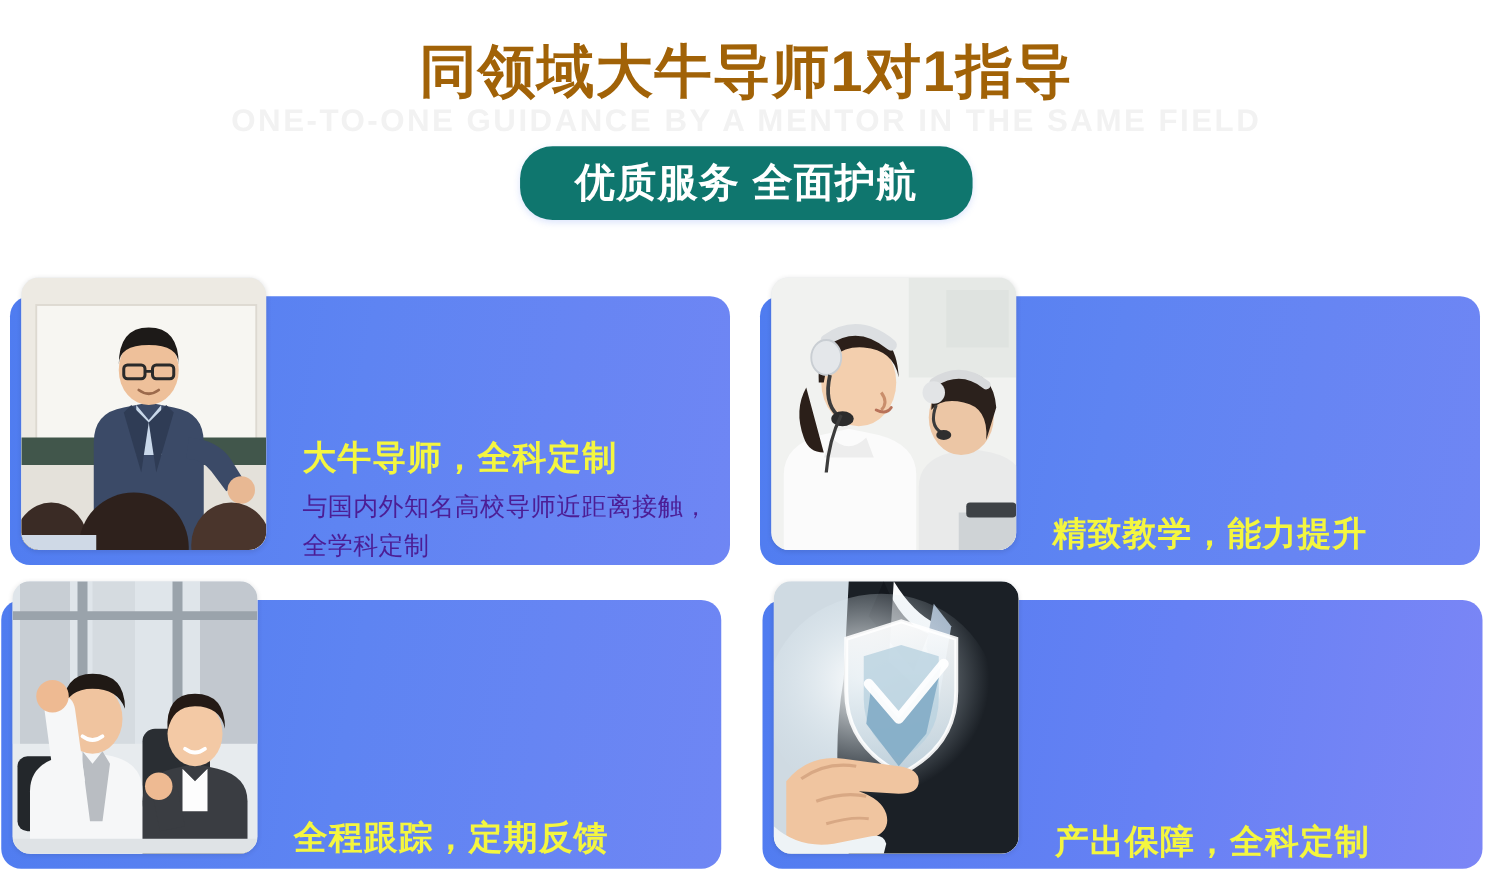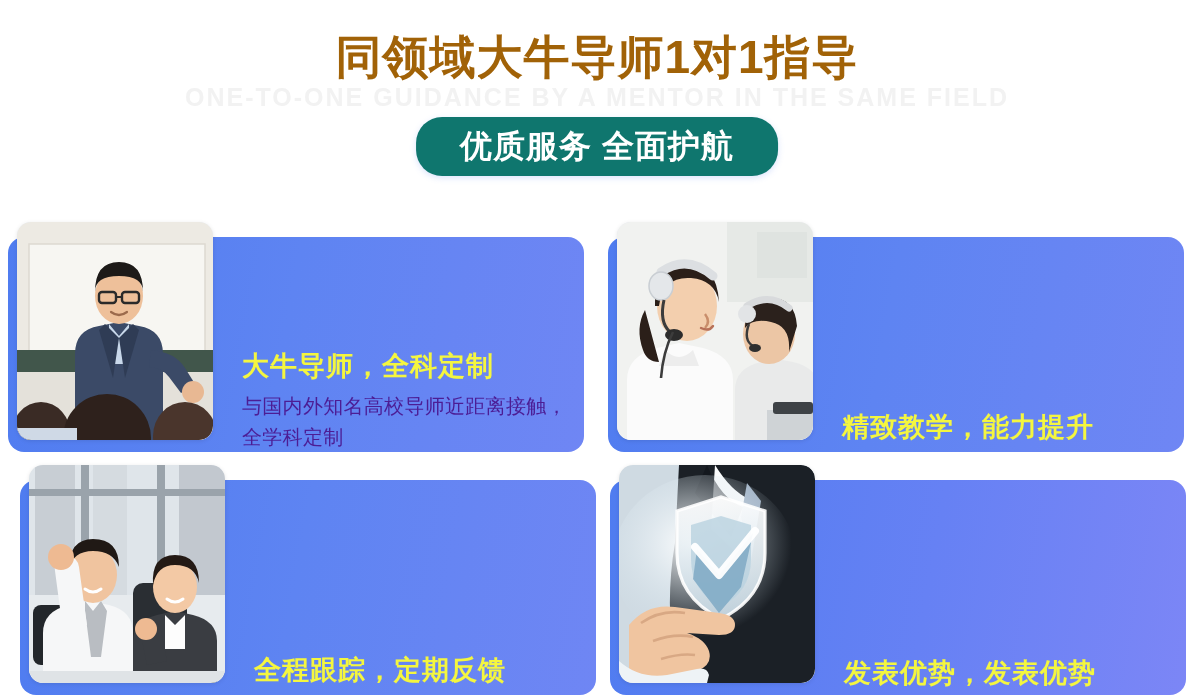--- a/index.html
+++ b/index.html
@@ -41,21 +41,21 @@
     white-space:nowrap;
     box-shadow:0 2px 6px rgba(90,130,240,.22);
   }
 
   
   .grid { position:absolute; left:0; top:200px; width:1194px; height:499px; }
 
   .card { position:absolute; width:576px; height:215px; }
   .card.c1 { left:8px;   top:37px; }
   .card.c2 { left:608px; top:37px; }
-  .card.c3 { left:20px;   top:280px; }
+  .card.c3 { left:1px;   top:280px; }
   .card.c4 { left:610px; top:280px; }
 
   .card-bg {
     position:absolute; left:0; top:0; right:0; bottom:0;
     border-radius:16px;
     background:linear-gradient(100deg,#4f7cf0 0%,#5e84f2 48%,#6f86f4 100%);
   }
   .card.c4 .card-bg {
     background:linear-gradient(100deg,#4f7cf0 0%,#6681f4 55%,#7c86f6 100%);
   }
@@ -279,18 +279,18 @@
 
             <path d="M10 160 q18-22 46-18 l44 6 q16 2 16 12 q0 10 -16 10 l-32-2 q18 6 22 18 q4 14 -12 20 l-34 10 q-22 6 -34-10 Z" fill="#f0c5a0"></path>
             <path d="M22 158 q20-14 44-10" stroke="#d8a884" stroke-width="2.6" fill="none"></path>
             <path d="M34 176 q22-8 40-4" stroke="#d8a884" stroke-width="2.6" fill="none"></path>
             <path d="M42 194 q20-6 34-4" stroke="#d8a884" stroke-width="2.4" fill="none"></path>
             <path d="M0 196 q20 18 48 14 l30-6 q10-2 12 6 l-2 8 H0 Z" fill="#eef3f6"></path>
           </g>
         </svg>
       </div>
       <div class="card-text">
-        <div class="card-title">发表优势，发表优势</div>
+        <div class="card-title">产出保障，全科定制</div>
       </div>
     </div>
 
   </div>
 </div>
 
 </body></html>

